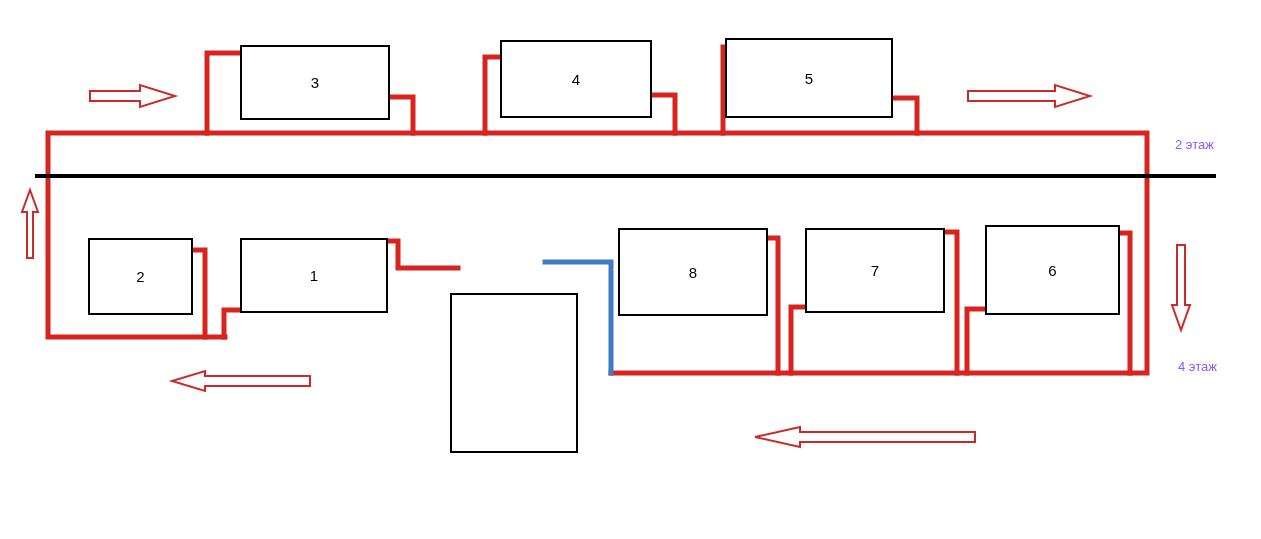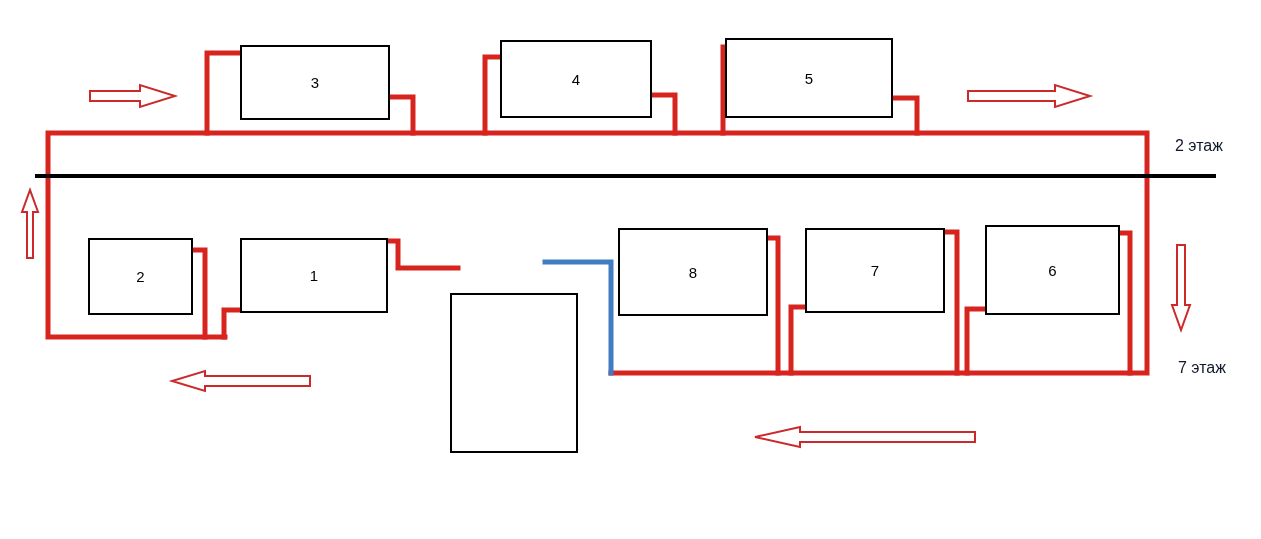--- a/index.html
+++ b/index.html
@@ -30,22 +30,22 @@
     display: flex;
     align-items: center;
     justify-content: center;
   }
   .box .num {
     font-size: 15px;
     color: #000000;
   }
   .floor-label {
     position: absolute;
-    font-size: 16px;
-    color: #0f172a;
+    font-size: 13px;
+    color: #8b5cf6;
     white-space: nowrap;
   }
 </style>
 </head>
 <body>
 
 <div class="canvas">
 
   <svg class="pipes-svg" width="1261" height="539" viewBox="0 0 1261 539" xmlns="http://www.w3.org/2000/svg">
 
@@ -102,15 +102,15 @@
   <div class="box" style="left:805px; top:228px; width:140px; height:85px;">
     <span class="num">7</span>
   </div>
   <div class="box" style="left:985px; top:225px; width:135px; height:90px;">
     <span class="num">6</span>
   </div>
 
   <div class="box" style="left:450px; top:293px; width:128px; height:160px;"></div>
 
   <div class="floor-label" style="left:1175px; top:137px;">2 этаж</div>
-  <div class="floor-label" style="left:1178px; top:359px;">7 этаж</div>
+  <div class="floor-label" style="left:1178px; top:359px;">4 этаж</div>
 
 </div>
 
 </body></html>

